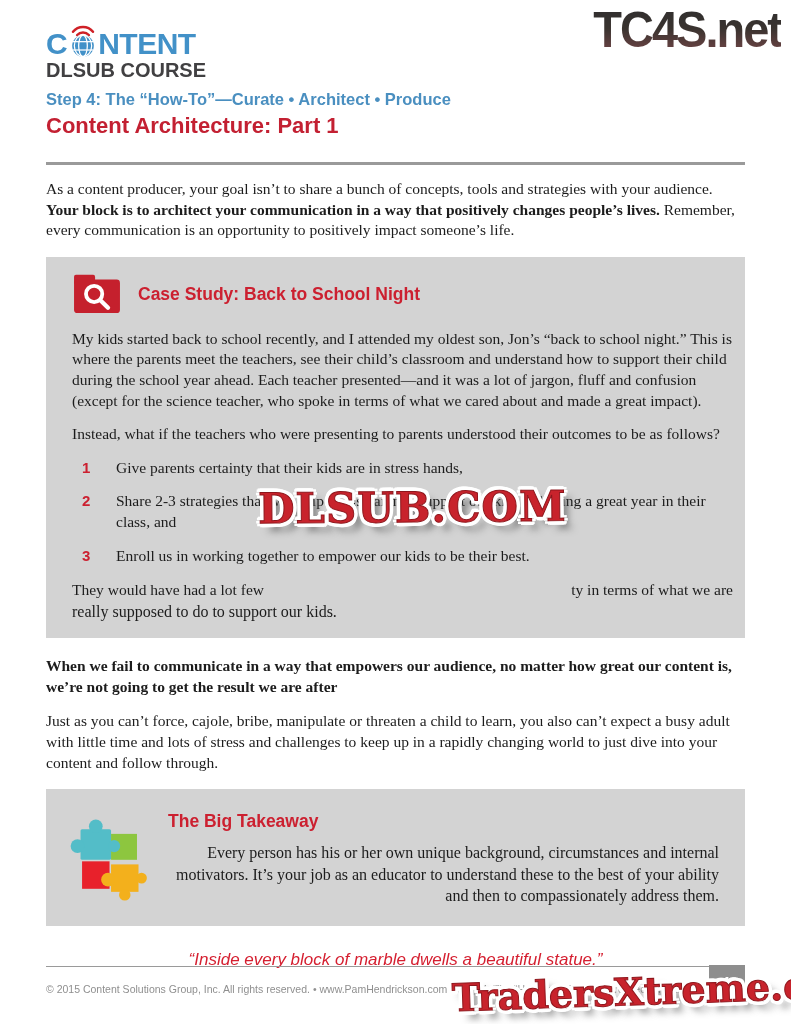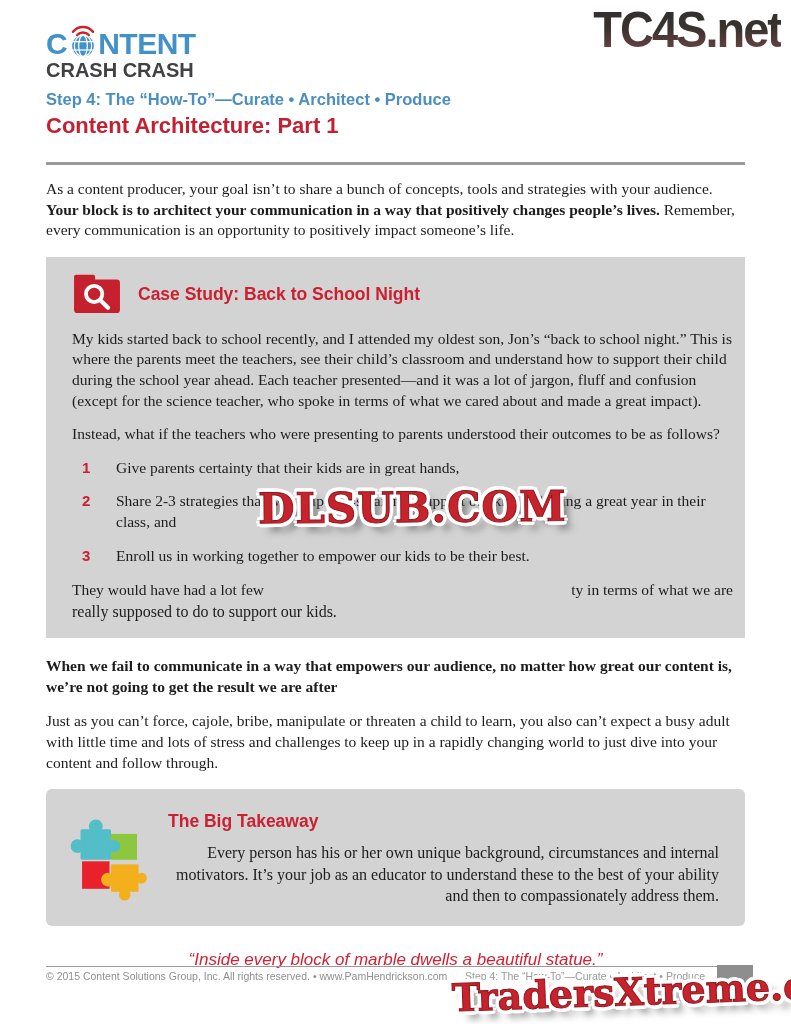--- a/index.html
+++ b/index.html
@@ -106,21 +106,21 @@
     font-size: 15px;
   }
   .num-item .txt { flex: 1; padding-right: 4px; }
 
   
   .closing-line1 { display: flex; font-size: 15.5px; line-height: 1.33; }
   .closing-line1 .gap { flex: 1; }
   .closing-line2 { font-size: 16px; line-height: 1.33; }
 
   
-  .takeaway { display: flex; align-items: flex-start; padding: 18px 26px 20px 22px; border-radius: 6px; }
+  .takeaway { display: flex; align-items: flex-start; padding: 18px 26px 20px 22px; }
   .takeaway-icon { flex: 0 0 100px; margin-top: 4px; }
   .takeaway-text { flex: 1; padding-top: 4px; }
   .takeaway-title {
     font-family: "Liberation Sans", sans-serif;
     font-weight: bold;
     font-size: 17.5px;
     color: #cc2030;
     margin-bottom: 10px;
   }
   .takeaway-body { font-size: 16px; line-height: 1.33; text-align: right; }
@@ -139,24 +139,24 @@
     font-family: "Liberation Sans", sans-serif;
     font-style: italic;
     font-size: 16px;
     color: #d51f30;
   }
 
   
   .footer {
     position: absolute;
     left: 46px;
-    right: 38px;
+    right: 46px;
     top: 966px;
     border-top: 1.5px solid #9a9a9a;
-    padding-top: 3px;
+    padding-top: 16px;
     font-family: "Liberation Sans", sans-serif;
     font-size: 10.5px;
     color: #8f8f8f;
     display: flex;
   }
   .footer-left { flex: 1; }
   .footer-right { text-align: right; padding-right: 48px; color: #9a9a9a; }
   .page-num-box {
     position: absolute;
     right: 0;
@@ -205,21 +205,21 @@
             <path d="M11 15 A 9.5 9.5 0 0 1 25 15" fill="none" stroke="#cf2127" stroke-width="3" stroke-linecap="round"></path>
             <circle cx="18" cy="18" r="2.2" fill="#cf2127"></circle>
             <circle cx="18" cy="28" r="13" fill="#4291c8"></circle>
             <ellipse cx="18" cy="28" rx="5.2" ry="12.9" fill="none" stroke="#ffffff" stroke-width="1.5"></ellipse>
             <ellipse cx="18" cy="28" rx="10.4" ry="12.9" fill="none" stroke="#ffffff" stroke-width="1.5"></ellipse>
             <line x1="5.6" y1="23" x2="30.4" y2="23" stroke="#ffffff" stroke-width="1.5"></line>
             <line x1="5.6" y1="33" x2="30.4" y2="33" stroke="#ffffff" stroke-width="1.5"></line>
           </svg></span>
             <span>NTENT</span>
         </div>
-        <div class="logo-line2">CRASH CRASH</div>
+        <div class="logo-line2">DLSUB COURSE</div>
       </div>
       <div class="tc4s">TC4S.net</div>
     </div>
 
     <div class="step-heading">Step 4: The “How-To”—Curate • Architect • Produce</div>
     <div class="page-title">Content Architecture: Part 1</div>
     <hr class="title-rule">
 
     <p class="para"><span>As a content producer, your goal isn’t to share a bunch of concepts, tools and strategies with your audience. </span><b>Your block is to architect your communication in a way that positively changes people’s lives.</b><span> Remember, every communication is an opportunity to positively impact someone’s life.</span></p>
 
@@ -231,21 +231,21 @@
           <circle cx="23" cy="24" r="8.5" fill="none" stroke="#ffffff" stroke-width="4"></circle>
           <line x1="29.5" y1="30.5" x2="37.5" y2="38.5" stroke="#ffffff" stroke-width="4.5" stroke-linecap="round"></line>
         </svg></span>
         <span class="box-title">Case Study: Back to School Night</span>
       </div>
       <p class="para">My kids started back to school recently, and I attended my oldest son, Jon’s “back to school night.” This is where the parents meet the teachers, see their child’s classroom and understand how to support their child during the school year ahead. Each teacher presented—and it was a lot of jargon, fluff and confusion (except for the science teacher, who spoke in terms of what we cared about and made a great impact).</p>
       <p class="para">Instead, what if the teachers who were presenting to parents understood their outcomes to be as follows?</p>
       <div class="num-list">
         <div class="num-item">
           <span class="num">1</span>
-          <span class="txt">Give parents certainty that their kids are in great hands,</span>
+          <span class="txt">Give parents certainty that their kids are in stress hands,</span>
         </div>
         <div class="num-item">
           <span class="num">2</span>
           <span class="txt">Share 2-3 strategies that will help us, as parents, support our kids in having a great year in their class, and</span>
         </div>
         <div class="num-item">
           <span class="num">3</span>
           <span class="txt">Enroll us in working together to empower our kids to be their best.</span>
         </div>
       </div>

